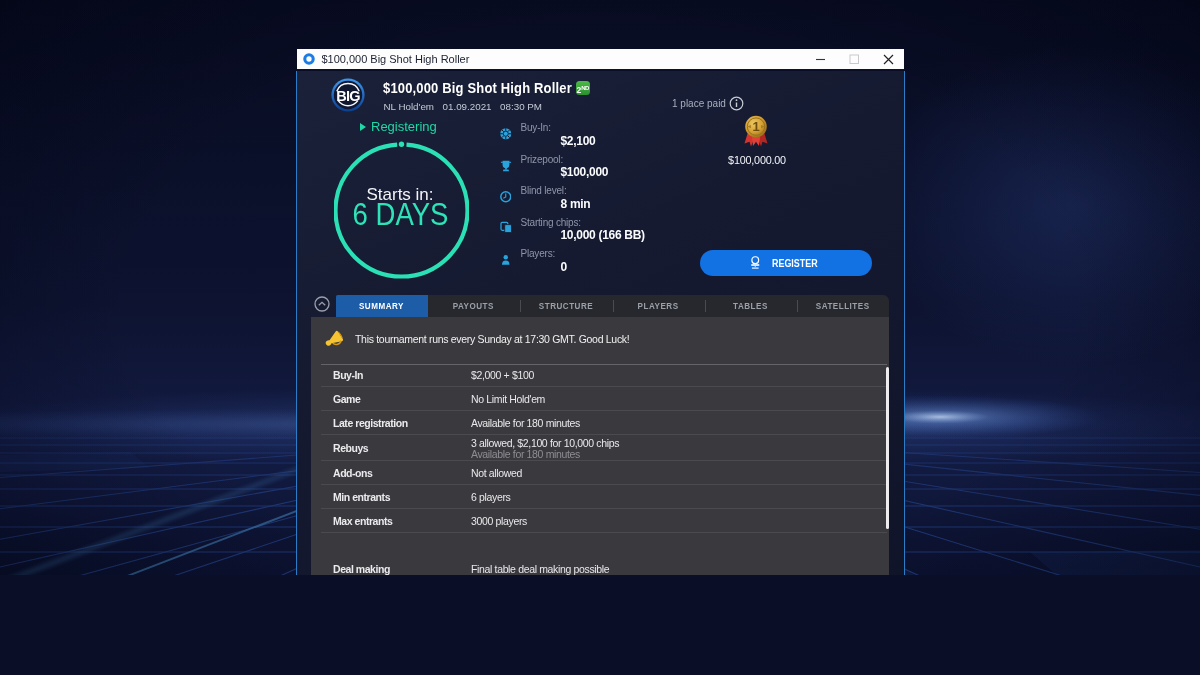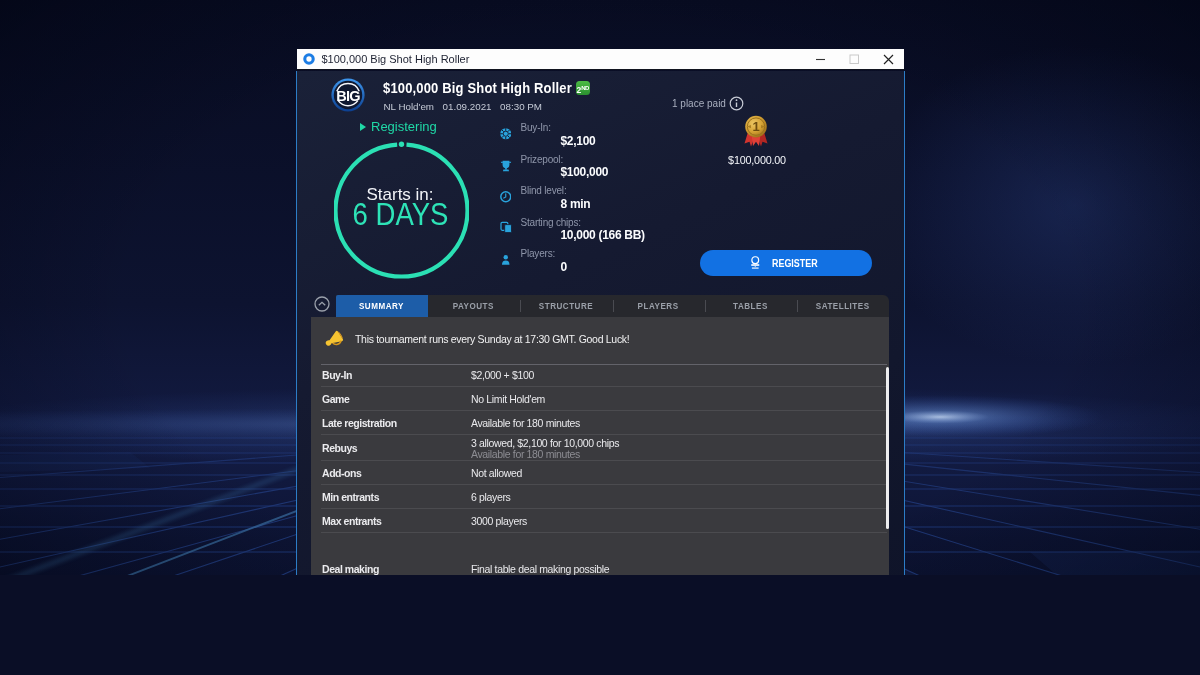--- a/index.html
+++ b/index.html
@@ -56,21 +56,21 @@
   .tab.active { background:#1d5da8; color:#fff; border-top-left-radius:2px; }
   .tsep { position:absolute; top:5px; width:1px; height:12px; background:#4a4b51; }
 
   
   #panel { position:absolute; left:14px; top:246px; width:578px; height:267.5px; background:#3a3a3e; border-radius:0 0 9px 9px; }
   #announce { position:absolute; left:44px; top:16px; font-size:10.5px; color:#f1f1f2; letter-spacing:-.3px; }
   #mega { position:absolute; left:13px; top:12px; }
   #sep0 { position:absolute; left:10px; top:47px; width:566px; height:1px; background:#63636a; }
   .row { position:absolute; left:0; width:578px; }
   .row .rsep { position:absolute; left:10px; bottom:0; width:566px; height:1px; background:rgba(255,255,255,0.09); }
-  .row .rlab { position:absolute; left:11px; font-size:10.5px; font-weight:bold; color:#ebebee; letter-spacing:-.45px; }
+  .row .rlab { position:absolute; left:22px; font-size:10.5px; font-weight:bold; color:#ebebee; letter-spacing:-.45px; }
   .row .rval { position:absolute; left:160px; font-size:10.5px; color:#e9e9ec; letter-spacing:-.35px; }
   .row .rsub { position:absolute; left:160px; font-size:10.5px; color:#8d8d93; letter-spacing:-.35px; }
   #sbar { position:absolute; left:588.5px; top:296px; width:3.4px; height:162px; background:#ececee; border-radius:2px; }
 </style>
 </head>
 <body>
 <div id="stage">
 <svg id="bg" width="1200" height="675" viewBox="0 0 1200 675">
   <defs>
     <linearGradient id="sky" x1="0" y1="0" x2="0" y2="1">

